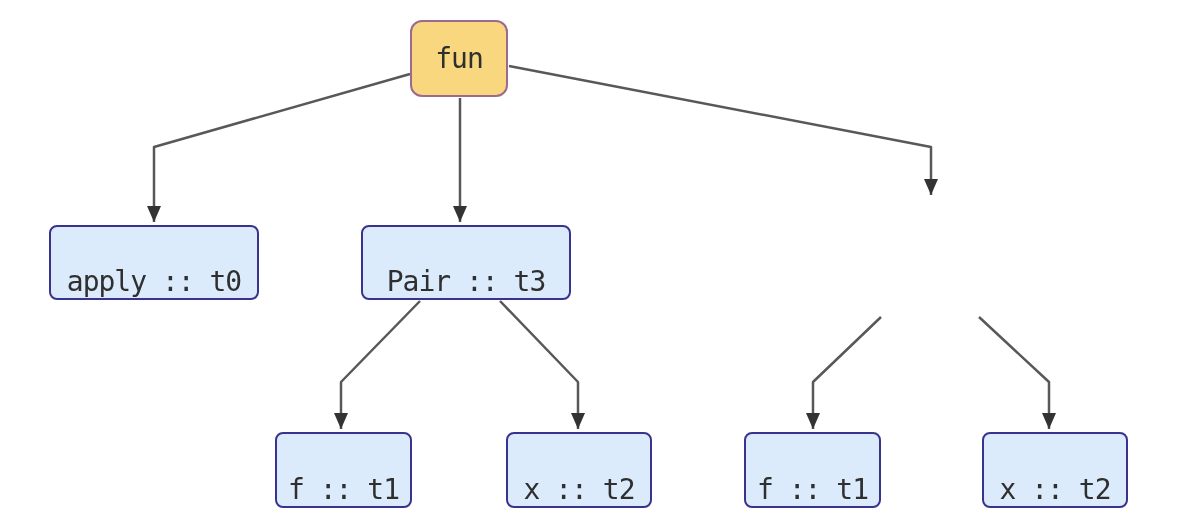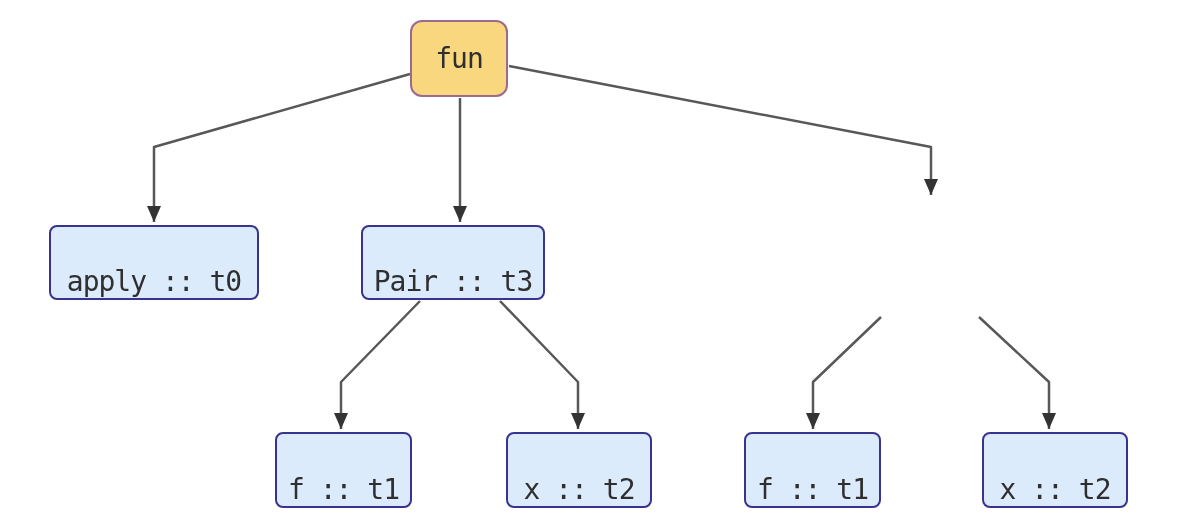--- a/index.html
+++ b/index.html
@@ -86,21 +86,21 @@
   </svg>
 
   <div class="node node--yellow" style="left:410px; top:20px; width:98px; height:77px;">
     <span>fun</span>
   </div>
 
   <div class="node node--blue" style="left:49px; top:225px; width:210px; height:75px;">
     <span>apply :: t0</span>
   </div>
 
-  <div class="node node--blue" style="left:361px; top:225px; width:184px; height:75px;">
+  <div class="node node--blue" style="left:361px; top:225px; width:210px; height:75px;">
     <span>Pair :: t3</span>
   </div>
 
 
   <div class="node node--blue" style="left:275px; top:432px; width:137px; height:76px;">
     <span>f :: t1</span>
   </div>
 
   <div class="node node--blue" style="left:506px; top:432px; width:146px; height:76px;">
     <span>x :: t2</span>

